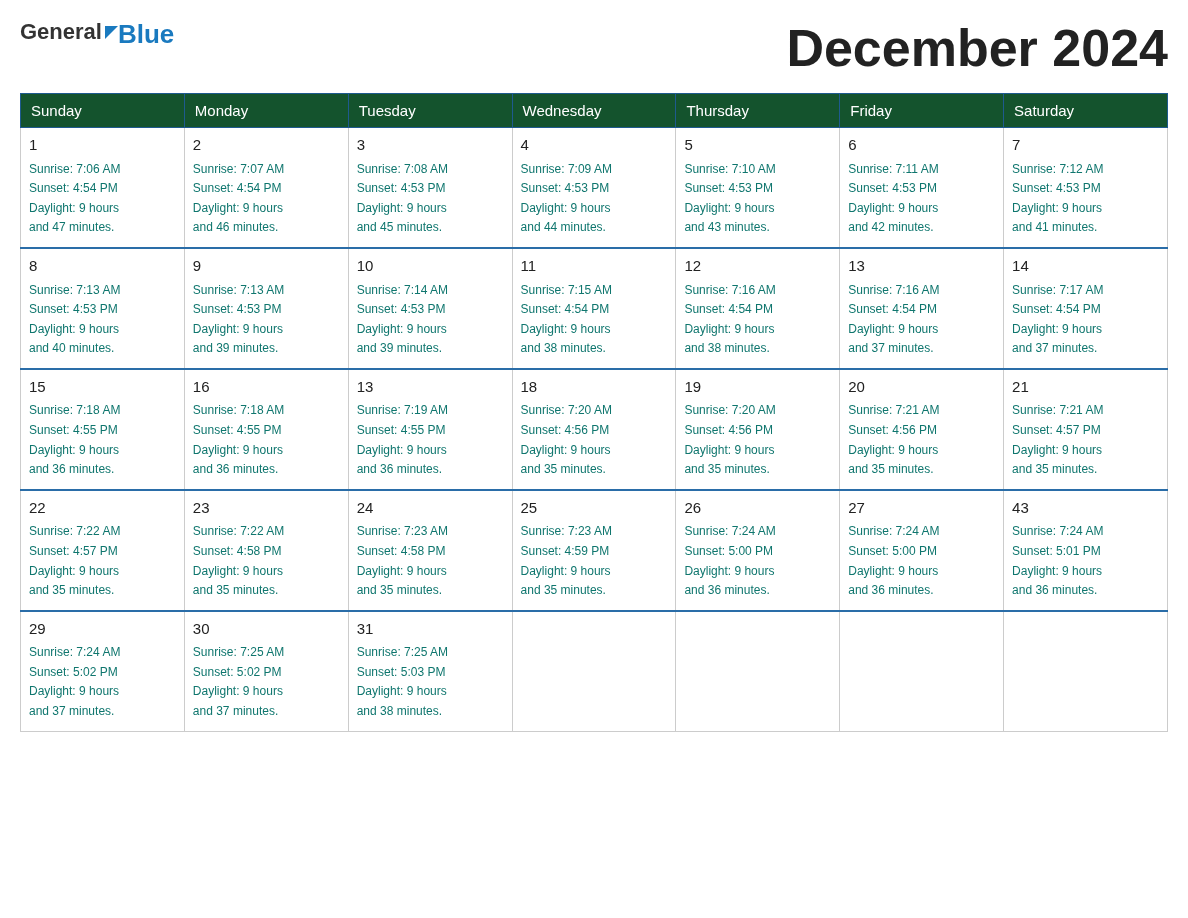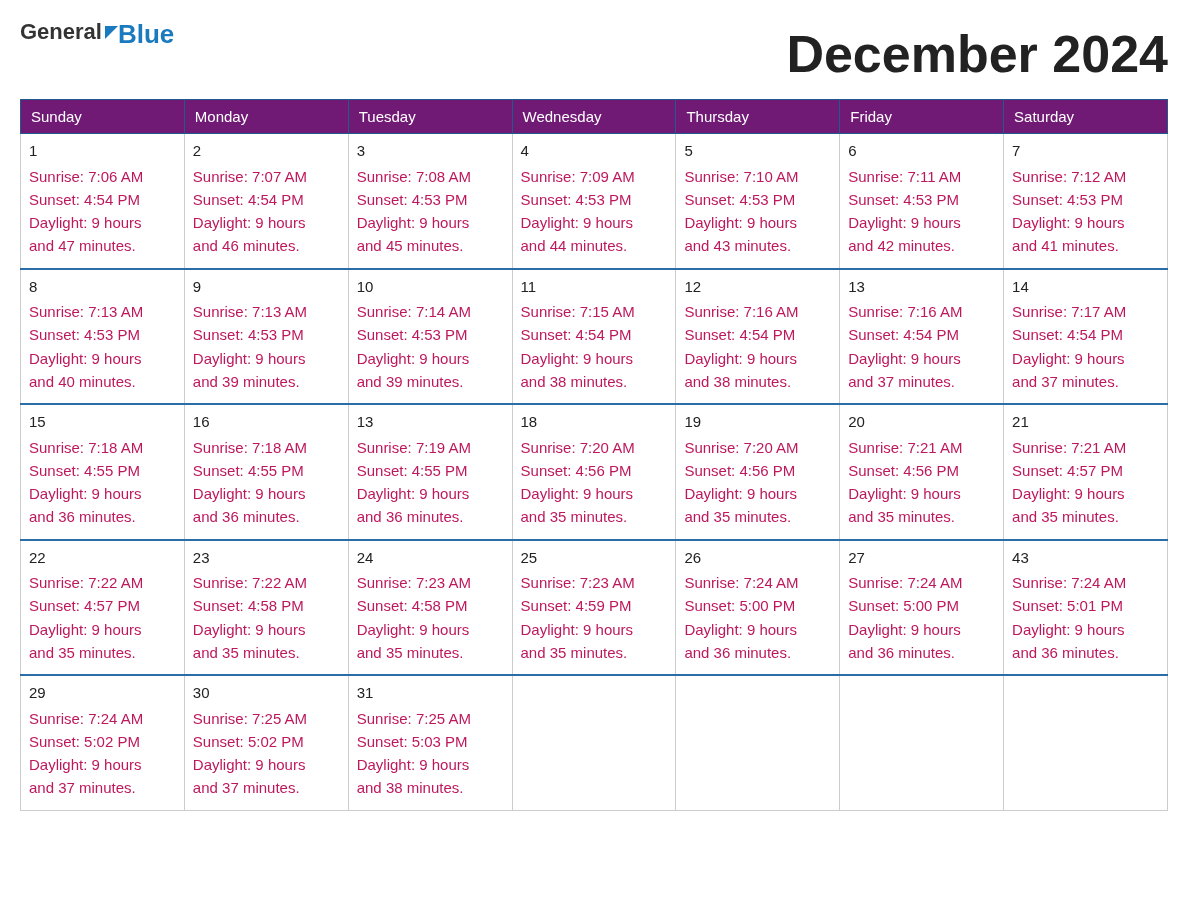--- a/index.html
+++ b/index.html
@@ -38,34 +38,33 @@
       line-height: 1.1;
     }
     .title-block {
       text-align: right;
     }
     .month-title {
       font-size: 52px;
       font-weight: bold;
       color: #222;
       line-height: 1.1;
-      margin-top: 6px;
     }
     .location-title {
       font-size: 22px;
       color: #555;
       margin-top: 4px;
     }
     .calendar {
       width: 100%;
       border-collapse: collapse;
       border: 1px solid #aaa;
     }
     .calendar th {
-      background: #701a75;
+      background: #14532d;
       color: #fff;
       font-size: 15px;
       font-weight: normal;
       padding: 8px 10px;
       text-align: left;
       border: 1px solid #1e5a8e;
     }
     .calendar td {
       width: 14.28%;
       vertical-align: top;
@@ -76,22 +75,22 @@
       min-height: 95px;
     }
     .day-num {
       font-size: 15px;
       font-weight: normal;
       color: #222;
       display: block;
       margin-bottom: 2px;
     }
     .day-info {
-      color: #be185d;
-      font-size: 15px;
+      color: #0f766e;
+      font-size: 12px;
       line-height: 1.55;
     }
     .row-separator td {
       border-top: 2px solid #2a6da8;
     }
     .empty-cell {
       background: #fff;
     }
   </style>
 </head>

